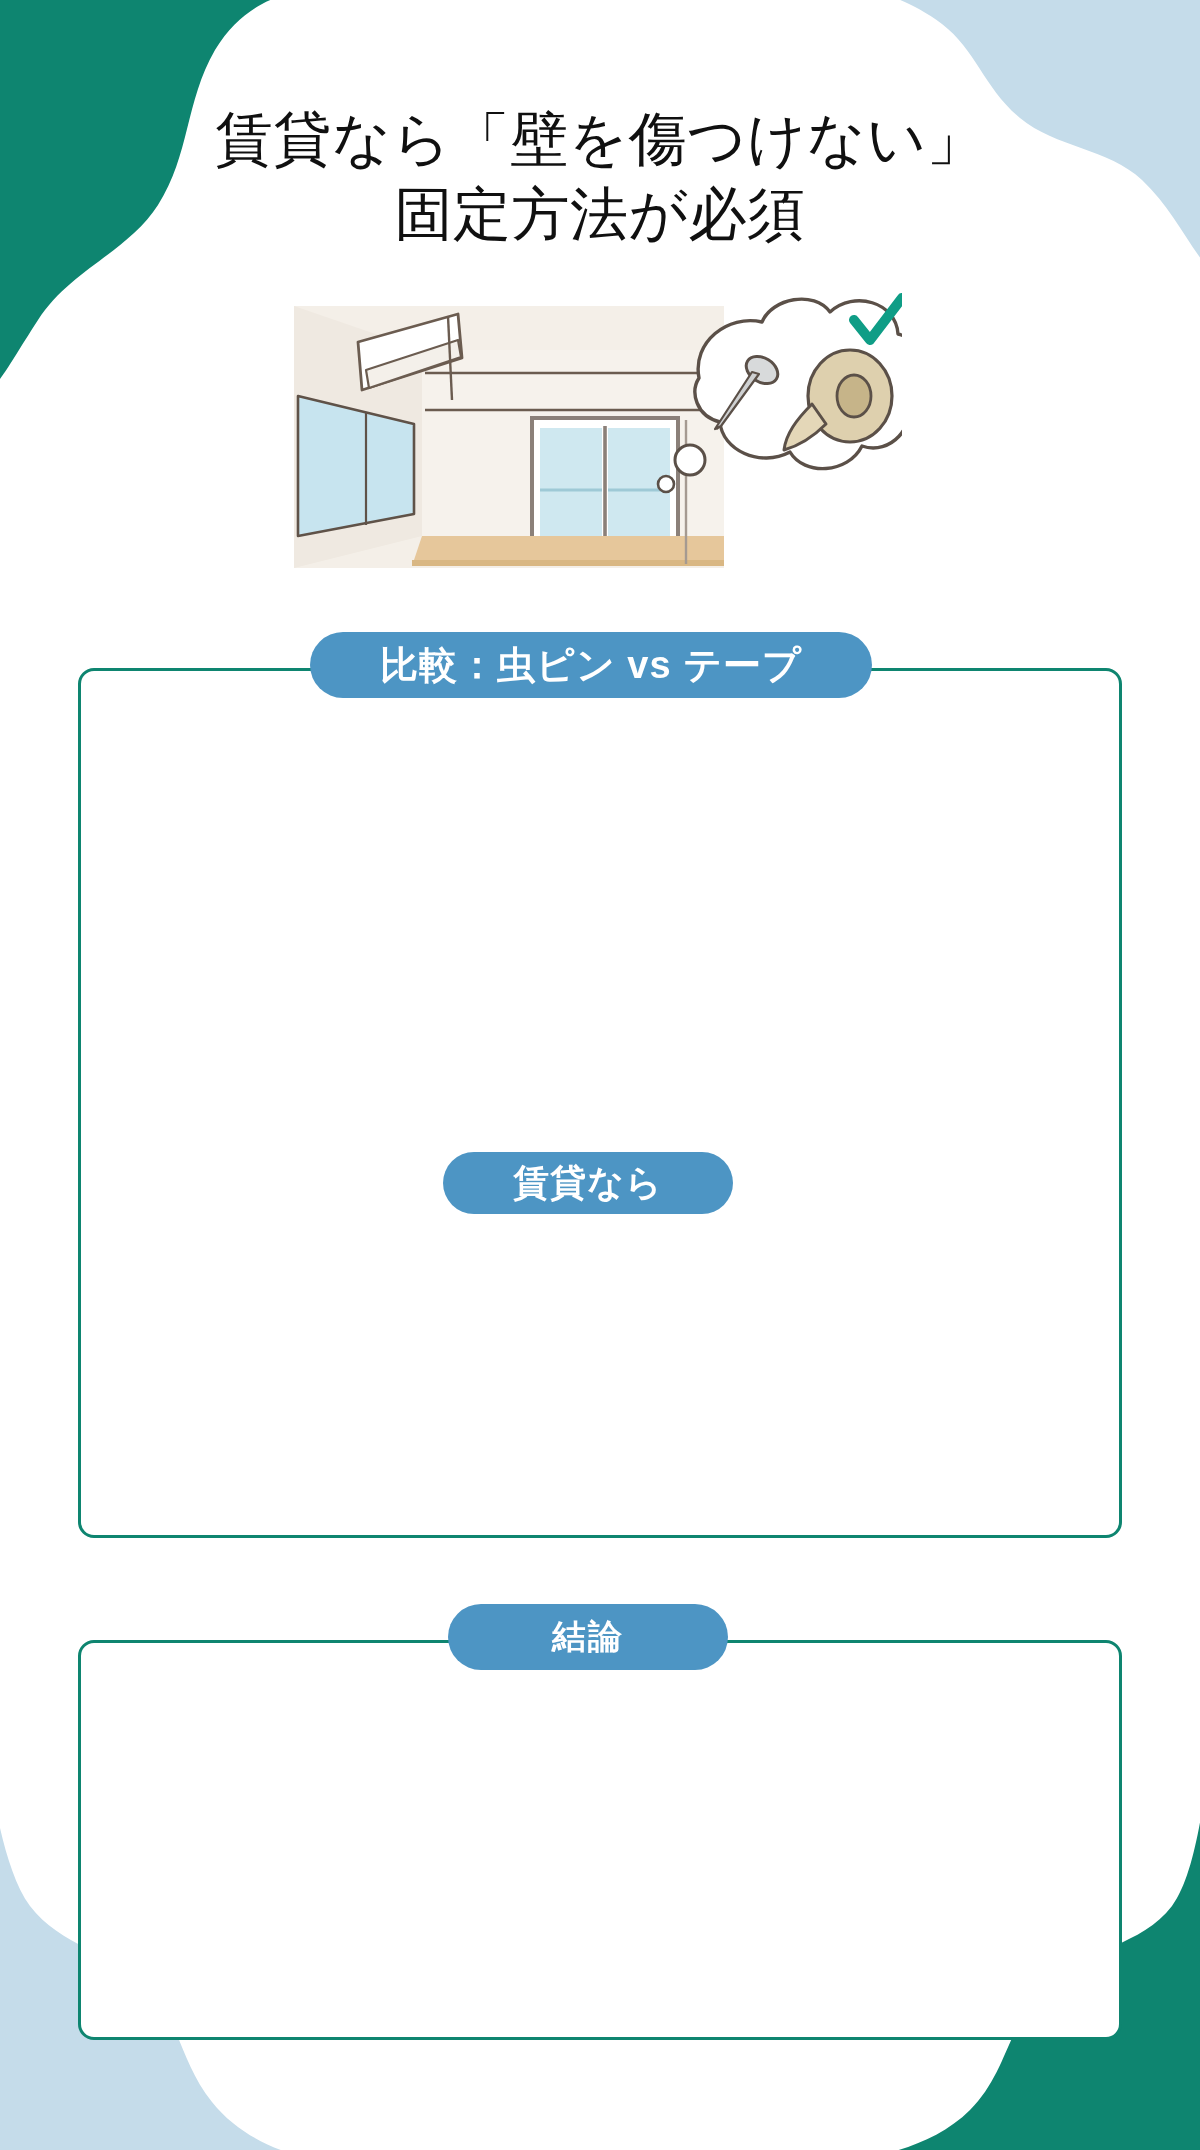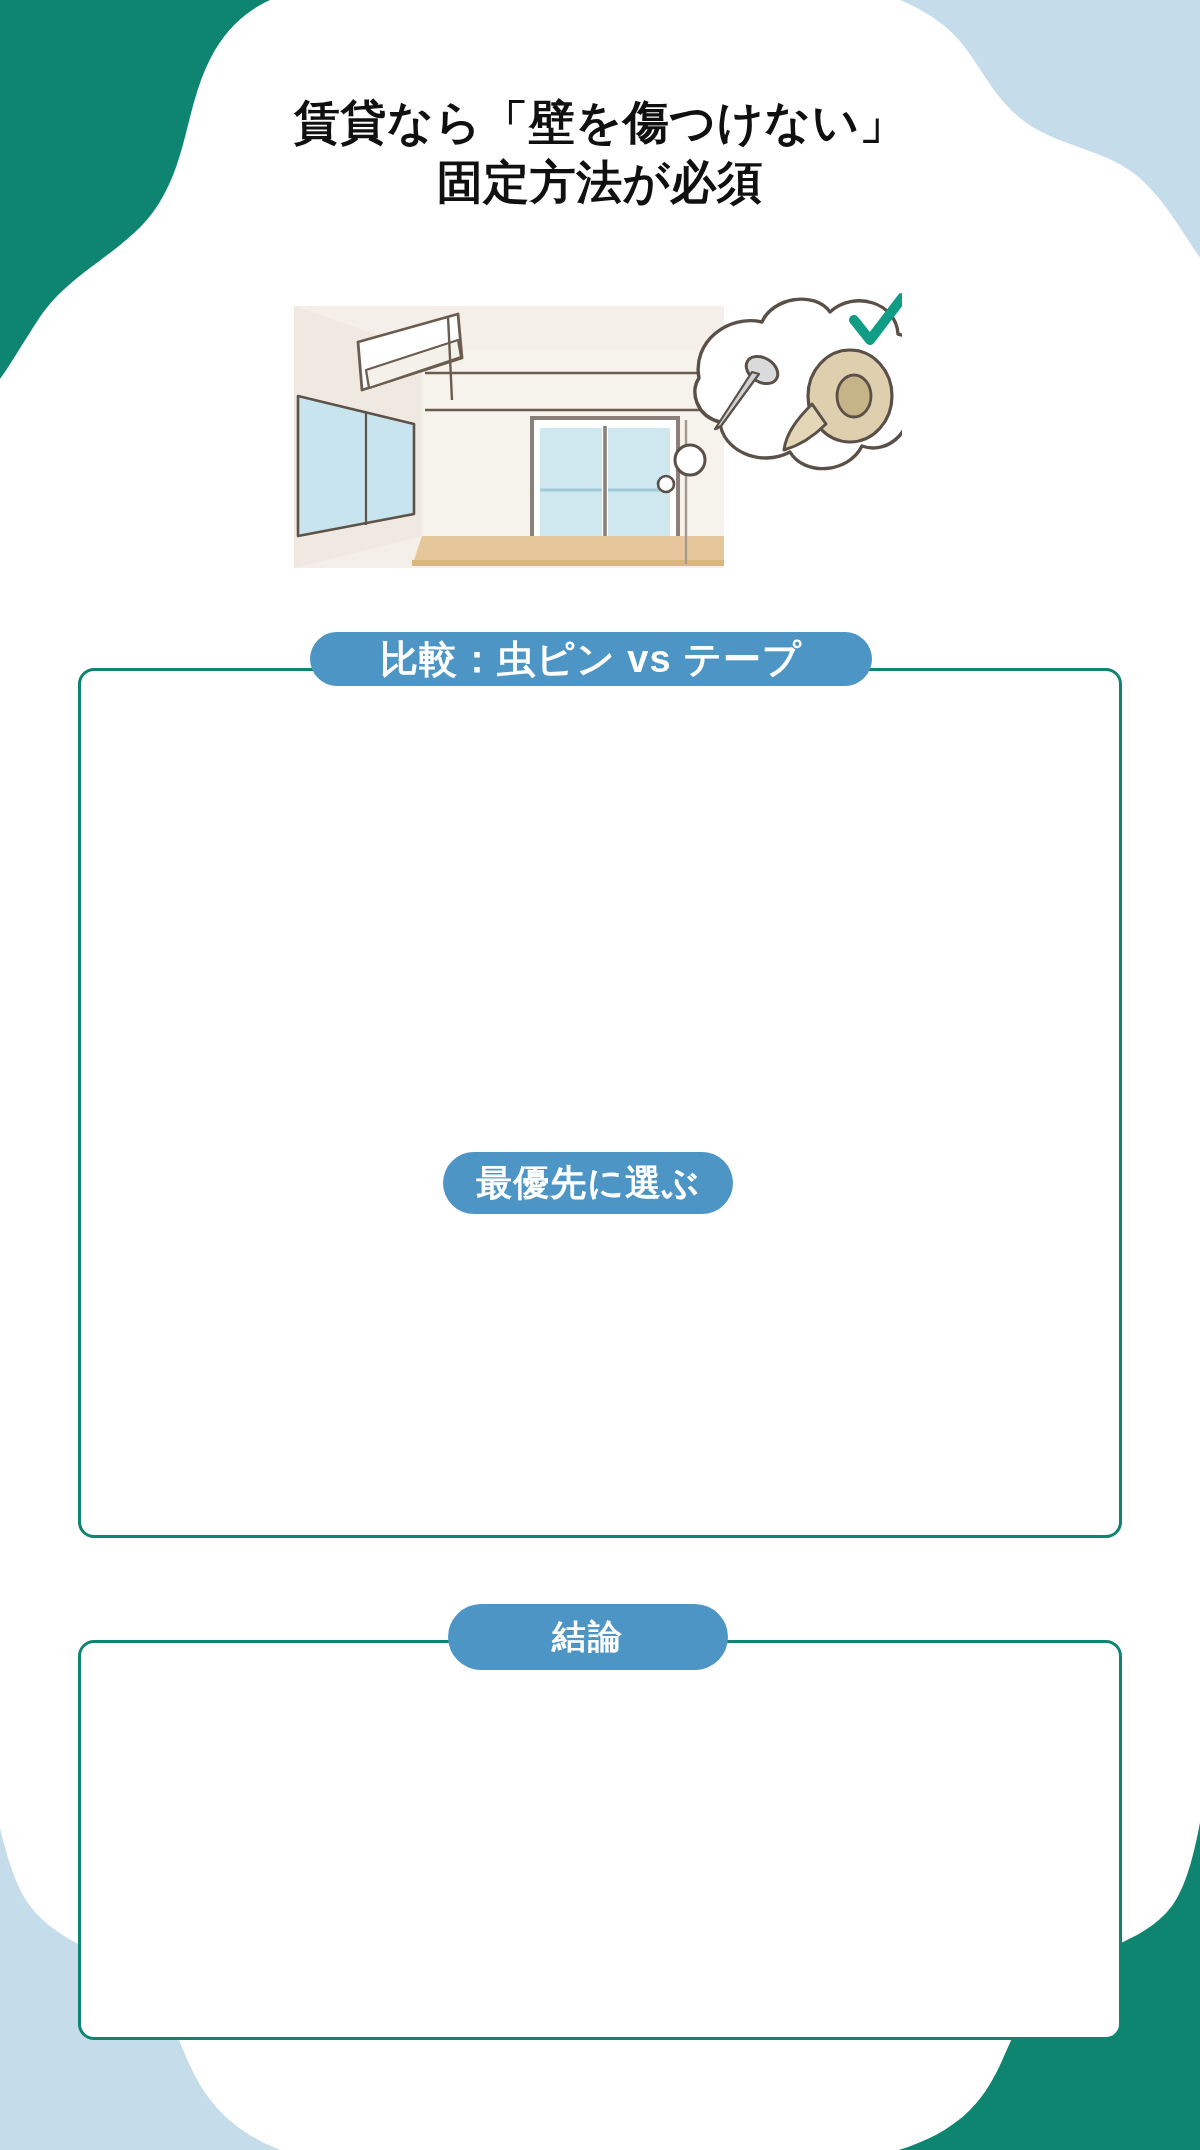--- a/index.html
+++ b/index.html
@@ -16,22 +16,22 @@
   .blob-tl{left:-10px;top:-10px;width:330px;height:400px;}
   .blob-tr{right:-10px;top:-10px;width:330px;height:330px;}
   .blob-bl{left:-10px;bottom:-10px;width:330px;height:380px;}
   .blob-br{right:-10px;bottom:-10px;width:360px;height:400px;}
 
   
   .title{
     position:absolute;left:0;right:0;top:62px;
     text-align:center;
     color:#101010;
-    font-weight:bold;
-    font-size:46px;
+    font-weight:normal;
+    font-size:58px;
     line-height:1.30;
     letter-spacing:0.5px;
     white-space:pre-line;
     z-index:5;
   }
 
   
   .hero{position:absolute;left:262px;top:278px;width:640px;height:322px;z-index:4;}
 
   
@@ -51,21 +51,21 @@
     position:absolute;
     background:#4d95c4;
     color:#ffffff;
     font-weight:bold;
     border-radius:34px;
     display:flex;align-items:center;justify-content:center;
     box-sizing:border-box;
     z-index:8;
     white-space:nowrap;
   }
-  .badge-compare{left:310px;top:632px;width:562px;height:54px;font-size:38px;letter-spacing:1px;}
+  .badge-compare{left:310px;top:632px;width:562px;height:66px;font-size:38px;letter-spacing:1px;}
   .badge-light{left:443px;top:1152px;width:290px;height:62px;font-size:36px;letter-spacing:1px;}
   .badge-conclusion{left:448px;top:1604px;width:280px;height:66px;font-size:34px;letter-spacing:2px;}
 
   
   .col{position:absolute;top:742px;width:430px;text-align:center;}
   .col-left{left:110px;}
   .col-right{left:600px;}
   .col-title{
     font-size:37px;font-weight:bold;color:#111;
     letter-spacing:0.5px;line-height:1.2;margin:0;white-space:nowrap;
@@ -207,21 +207,21 @@
         <path d="M96,138 C108,128 126,124 144,128 C168,133 188,126 206,112 L244,96
                  C258,92 266,102 262,114 L236,152 C222,178 194,192 166,192
                  L120,192 C104,192 94,180 94,166 Z" fill="#fbdbc8" stroke="#5b5048" stroke-width="3.2" stroke-linejoin="round"></path>
         <path d="M124,148 C140,144 158,146 172,154" fill="none" stroke="#5b5048" stroke-width="2.4" stroke-linecap="round"></path>
         <path d="M120,170 C138,166 158,168 174,176" fill="none" stroke="#5b5048" stroke-width="2.2" stroke-linecap="round"></path>
       </svg>
     </div>
     <div class="col-cap">糊残りせずきれい</div>
   </div>
 
-  <div class="badge badge-light">最優先に選ぶ</div>
+  <div class="badge badge-light">賃貸なら</div>
   <svg class="light-art" viewBox="0 0 240 160">
     <g>
       <path d="M42,112
                C18,112 8,92 18,76
                C24,64 40,58 52,62
                C54,40 78,28 98,38
                C108,22 134,20 144,38
                C166,34 182,52 176,70
                C198,70 206,92 190,104
                C180,112 164,114 150,110

